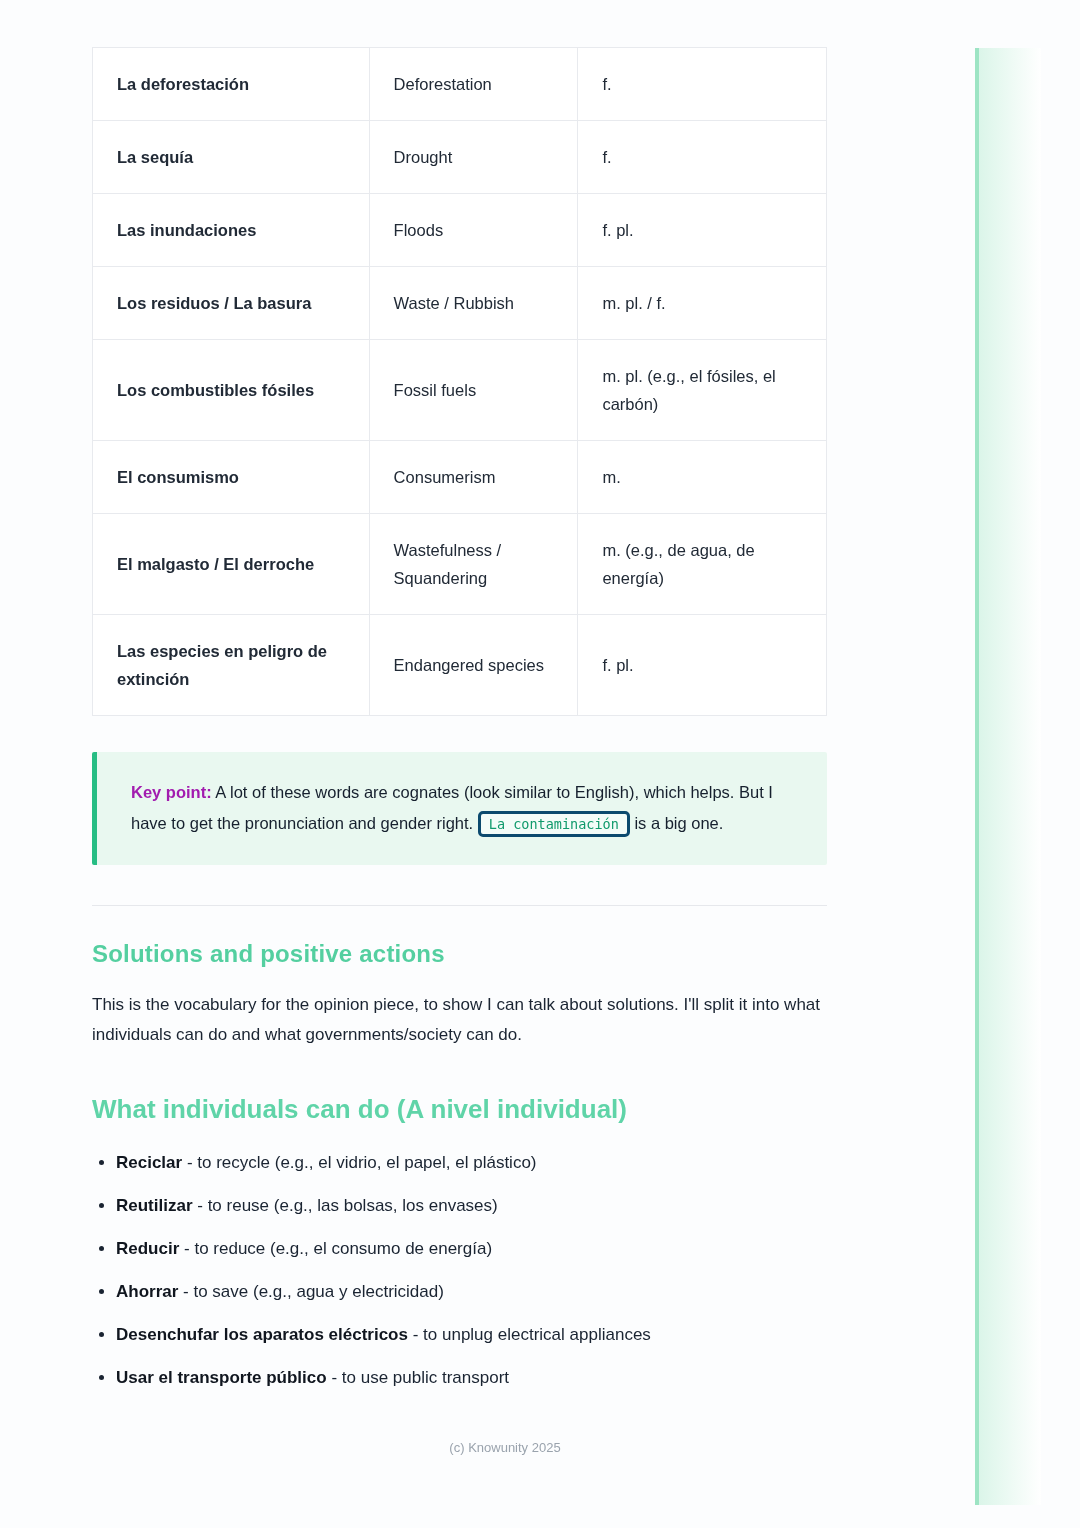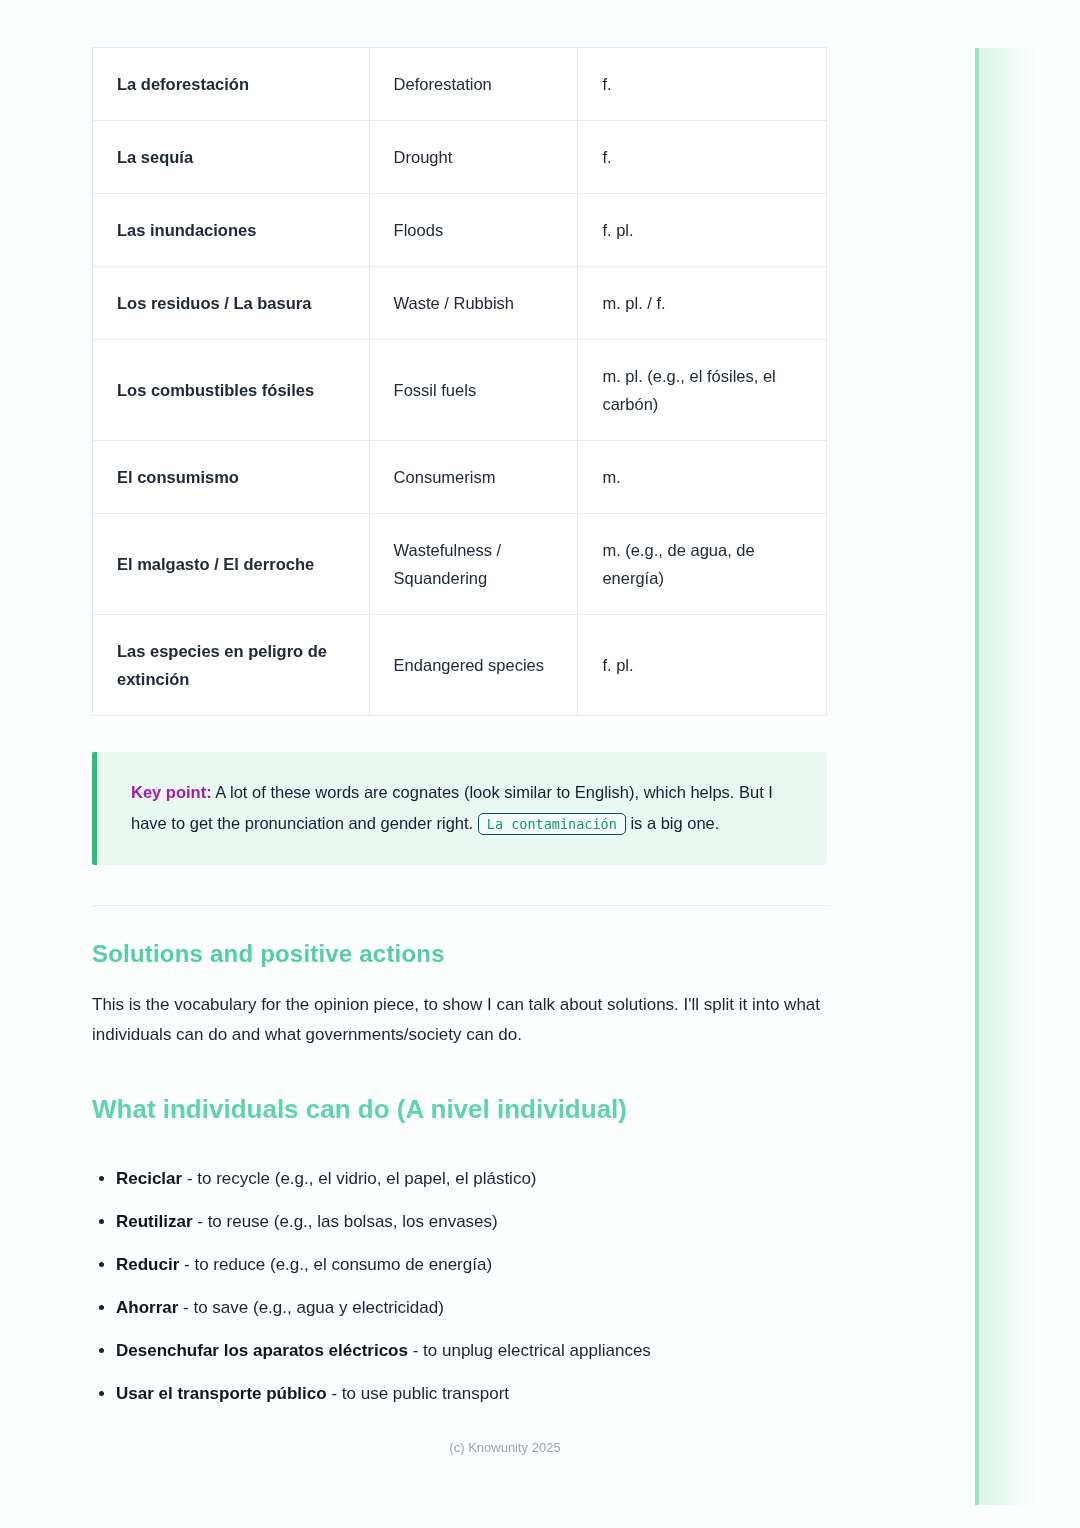--- a/index.html
+++ b/index.html
@@ -36,21 +36,21 @@
     border-radius:2px;
     padding:25px 30px 25px 34px;
   }
   .callout-text { margin:0; font-size:16.5px; line-height:31px; color:#16202e; }
   .callout-text strong { color:#a21caf; }
   .chip {
     font-family:"DejaVu Sans Mono", monospace;
     font-size:13.5px;
     color:#119a6c;
     background:#f3fcf8;
-    border:1px solid #0c4a6e;
+    border:3px solid #0c4a6e;
     border-radius:5px;
     padding:2px 8px;
     white-space:nowrap;
   }
 
   .divider { border:none; border-top:1px solid #e6e8ec; margin:40px 0 0; }
 
   .heading {
     margin:34px 0 0;
     font-size:24px;
@@ -59,21 +59,21 @@
     letter-spacing:.2px;
   }
   .para { margin:22px 0 0; font-size:17px; line-height:30px; color:#1a2432; }
   .subheading {
     margin:44px 0 0;
     font-size:26px;
     font-weight:700;
     color:#5fd4a8;
   }
 
-  .bullets { margin:42px 0 0; padding-left:24px; list-style:disc; }
+  .bullets { margin:26px 0 0; padding-left:24px; list-style:disc; }
   .bullets li { font-size:17px; line-height:24px; margin-bottom:19px; color:#1a2432; }
   .bullets li strong { font-weight:700; color:#10161f; }
 
   
   .edge-line {
     position:absolute; left:975px; top:48px;
     width:4px; height:1457px;
     background:#9de4c4;
   }
   .edge-fade {

